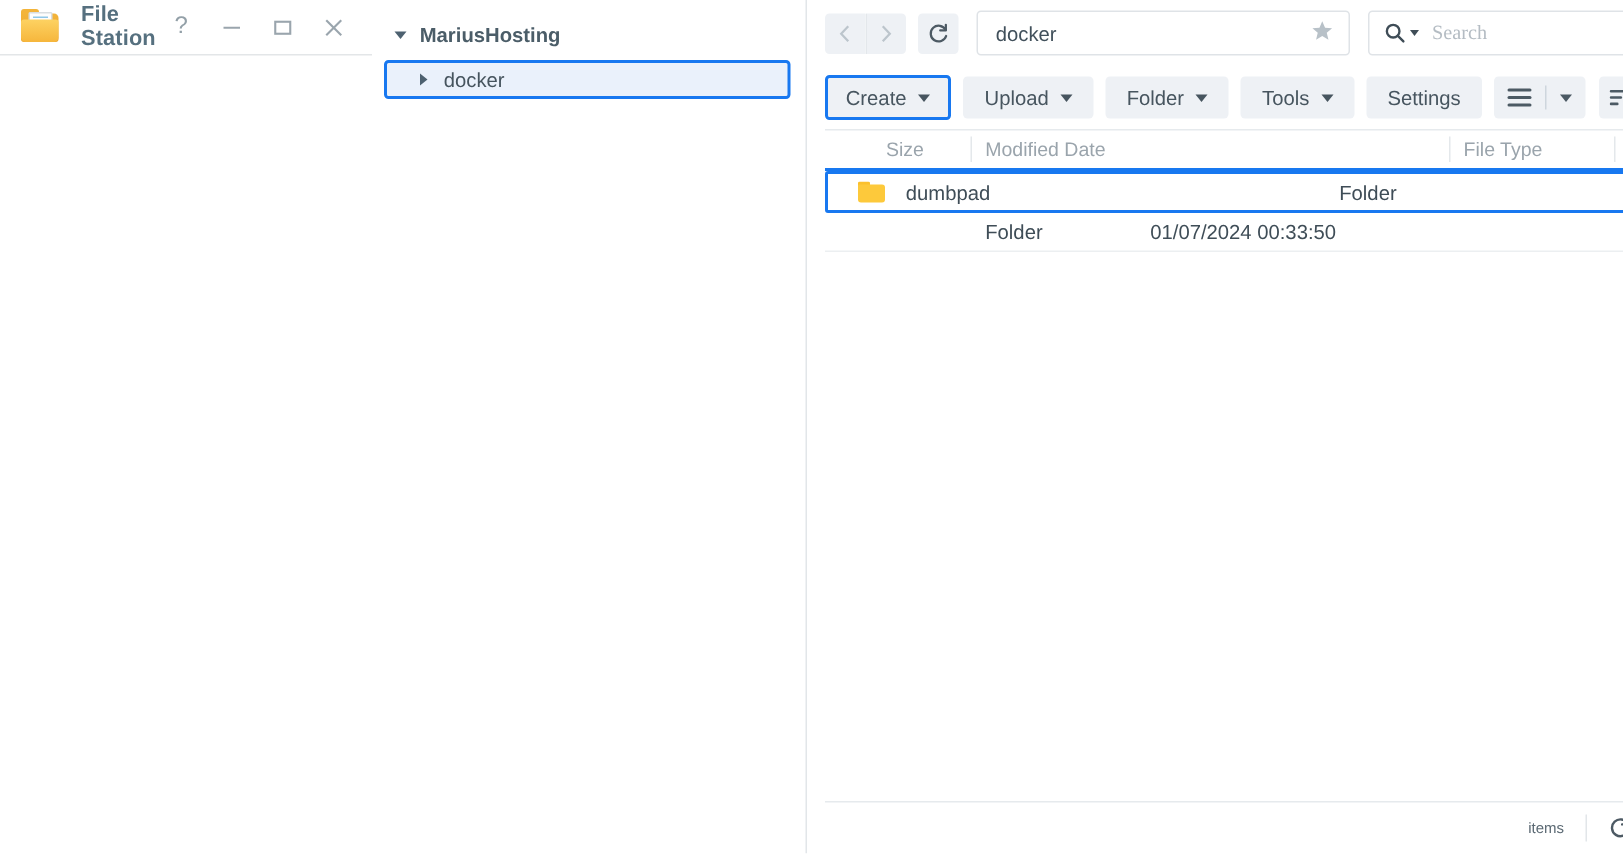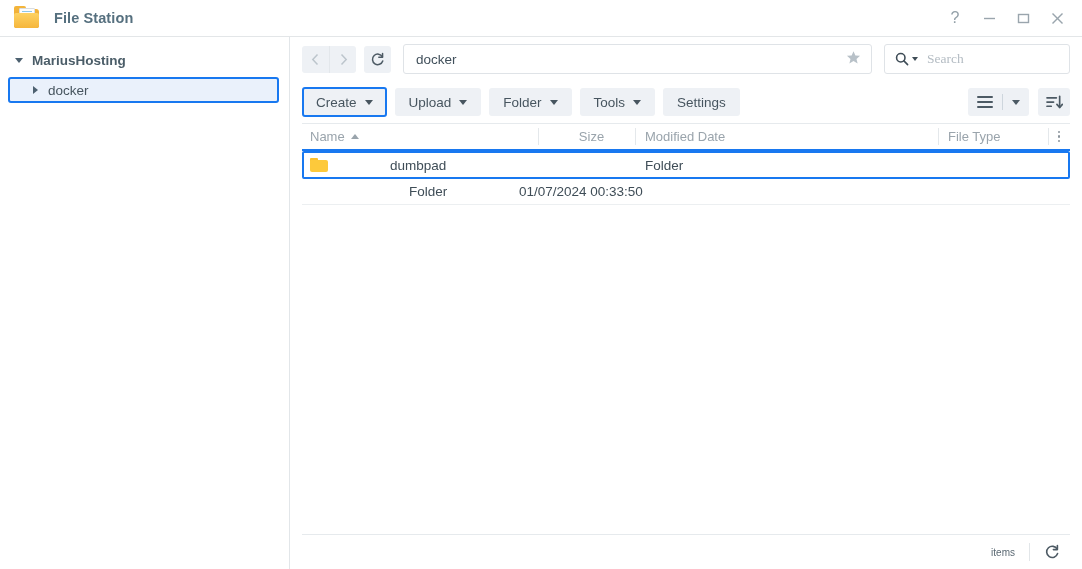--- a/index.html
+++ b/index.html
@@ -9,21 +9,21 @@
     overflow: hidden;
     background: #ffffff;
     font-family: "Liberation Sans", sans-serif;
     -webkit-font-smoothing: antialiased;
   }
 
   #app {
     position: relative;
     width: 1082px; height: 569px;
     background: #ffffff;
-    display: flex; flex-direction: column;
+    display: flex; flex-direction: row;
   }
 
   
   #titlebar {
     height: 37px;
     flex: 0 0 37px;
     background: #ffffff;
     border-bottom: 1px solid #e3e6e8;
     display: flex; align-items: center;
     padding: 0 8px 0 14px;
@@ -285,21 +285,21 @@
     font-size: 13.5px; color: #3f4d57;
     background: #fff;
   }
   .row.selected {
     border: 2px solid #1878f0;
     border-radius: 2px;
     height: 28px;
   }
   .cell { display: flex; align-items: center; padding-left: 10px; overflow: hidden; white-space: nowrap; }
   .cell.c-name { flex: 0 0 236px; padding-left: 8px; }
-  .row.selected .cell.c-name { flex: 0 0 234px; padding-left: 6px; gap: 48px; }
+  .row.selected .cell.c-name { flex: 0 0 234px; padding-left: 20px; }
   .cell.c-size { flex: 0 0 97px; }
   .cell.c-type { flex: 0 0 110px; }
   .cell.c-date { flex: 1 1 auto; }
   .folder-ic {
     width: 18px; height: 14px; flex: 0 0 18px;
     position: relative; margin-right: 14px;
   }
   .folder-ic .tab {
     position: absolute; left: 0; top: 0;
     width: 8px; height: 3px;
@@ -468,24 +468,20 @@
               <line x1="1" y1="12" x2="5.5" y2="12" stroke="#4c5a64" stroke-width="1.8" stroke-linecap="round"></line>
               <line x1="14.5" y1="1.5" x2="14.5" y2="13" stroke="#4c5a64" stroke-width="1.8" stroke-linecap="round"></line>
               <polyline points="11.6,10 14.5,13.4 17.4,10" fill="none" stroke="#4c5a64" stroke-width="1.8" stroke-linecap="round" stroke-linejoin="round"></polyline>
             </svg>
           </div>
         </div>
       </div>
 
       <div id="table-wrap">
         <div id="thead">
-          <div class="th c-name">
-            <span>Name</span>
-            <span class="sort-asc"></span>
-          </div>
           <div class="th c-size">
             <span>Size</span>
           </div>
           <div class="th c-date">
             <span>Modified Date</span>
           </div>
           <div class="th c-type">
             <span>File Type</span>
           </div>
           <div id="col-opts">

